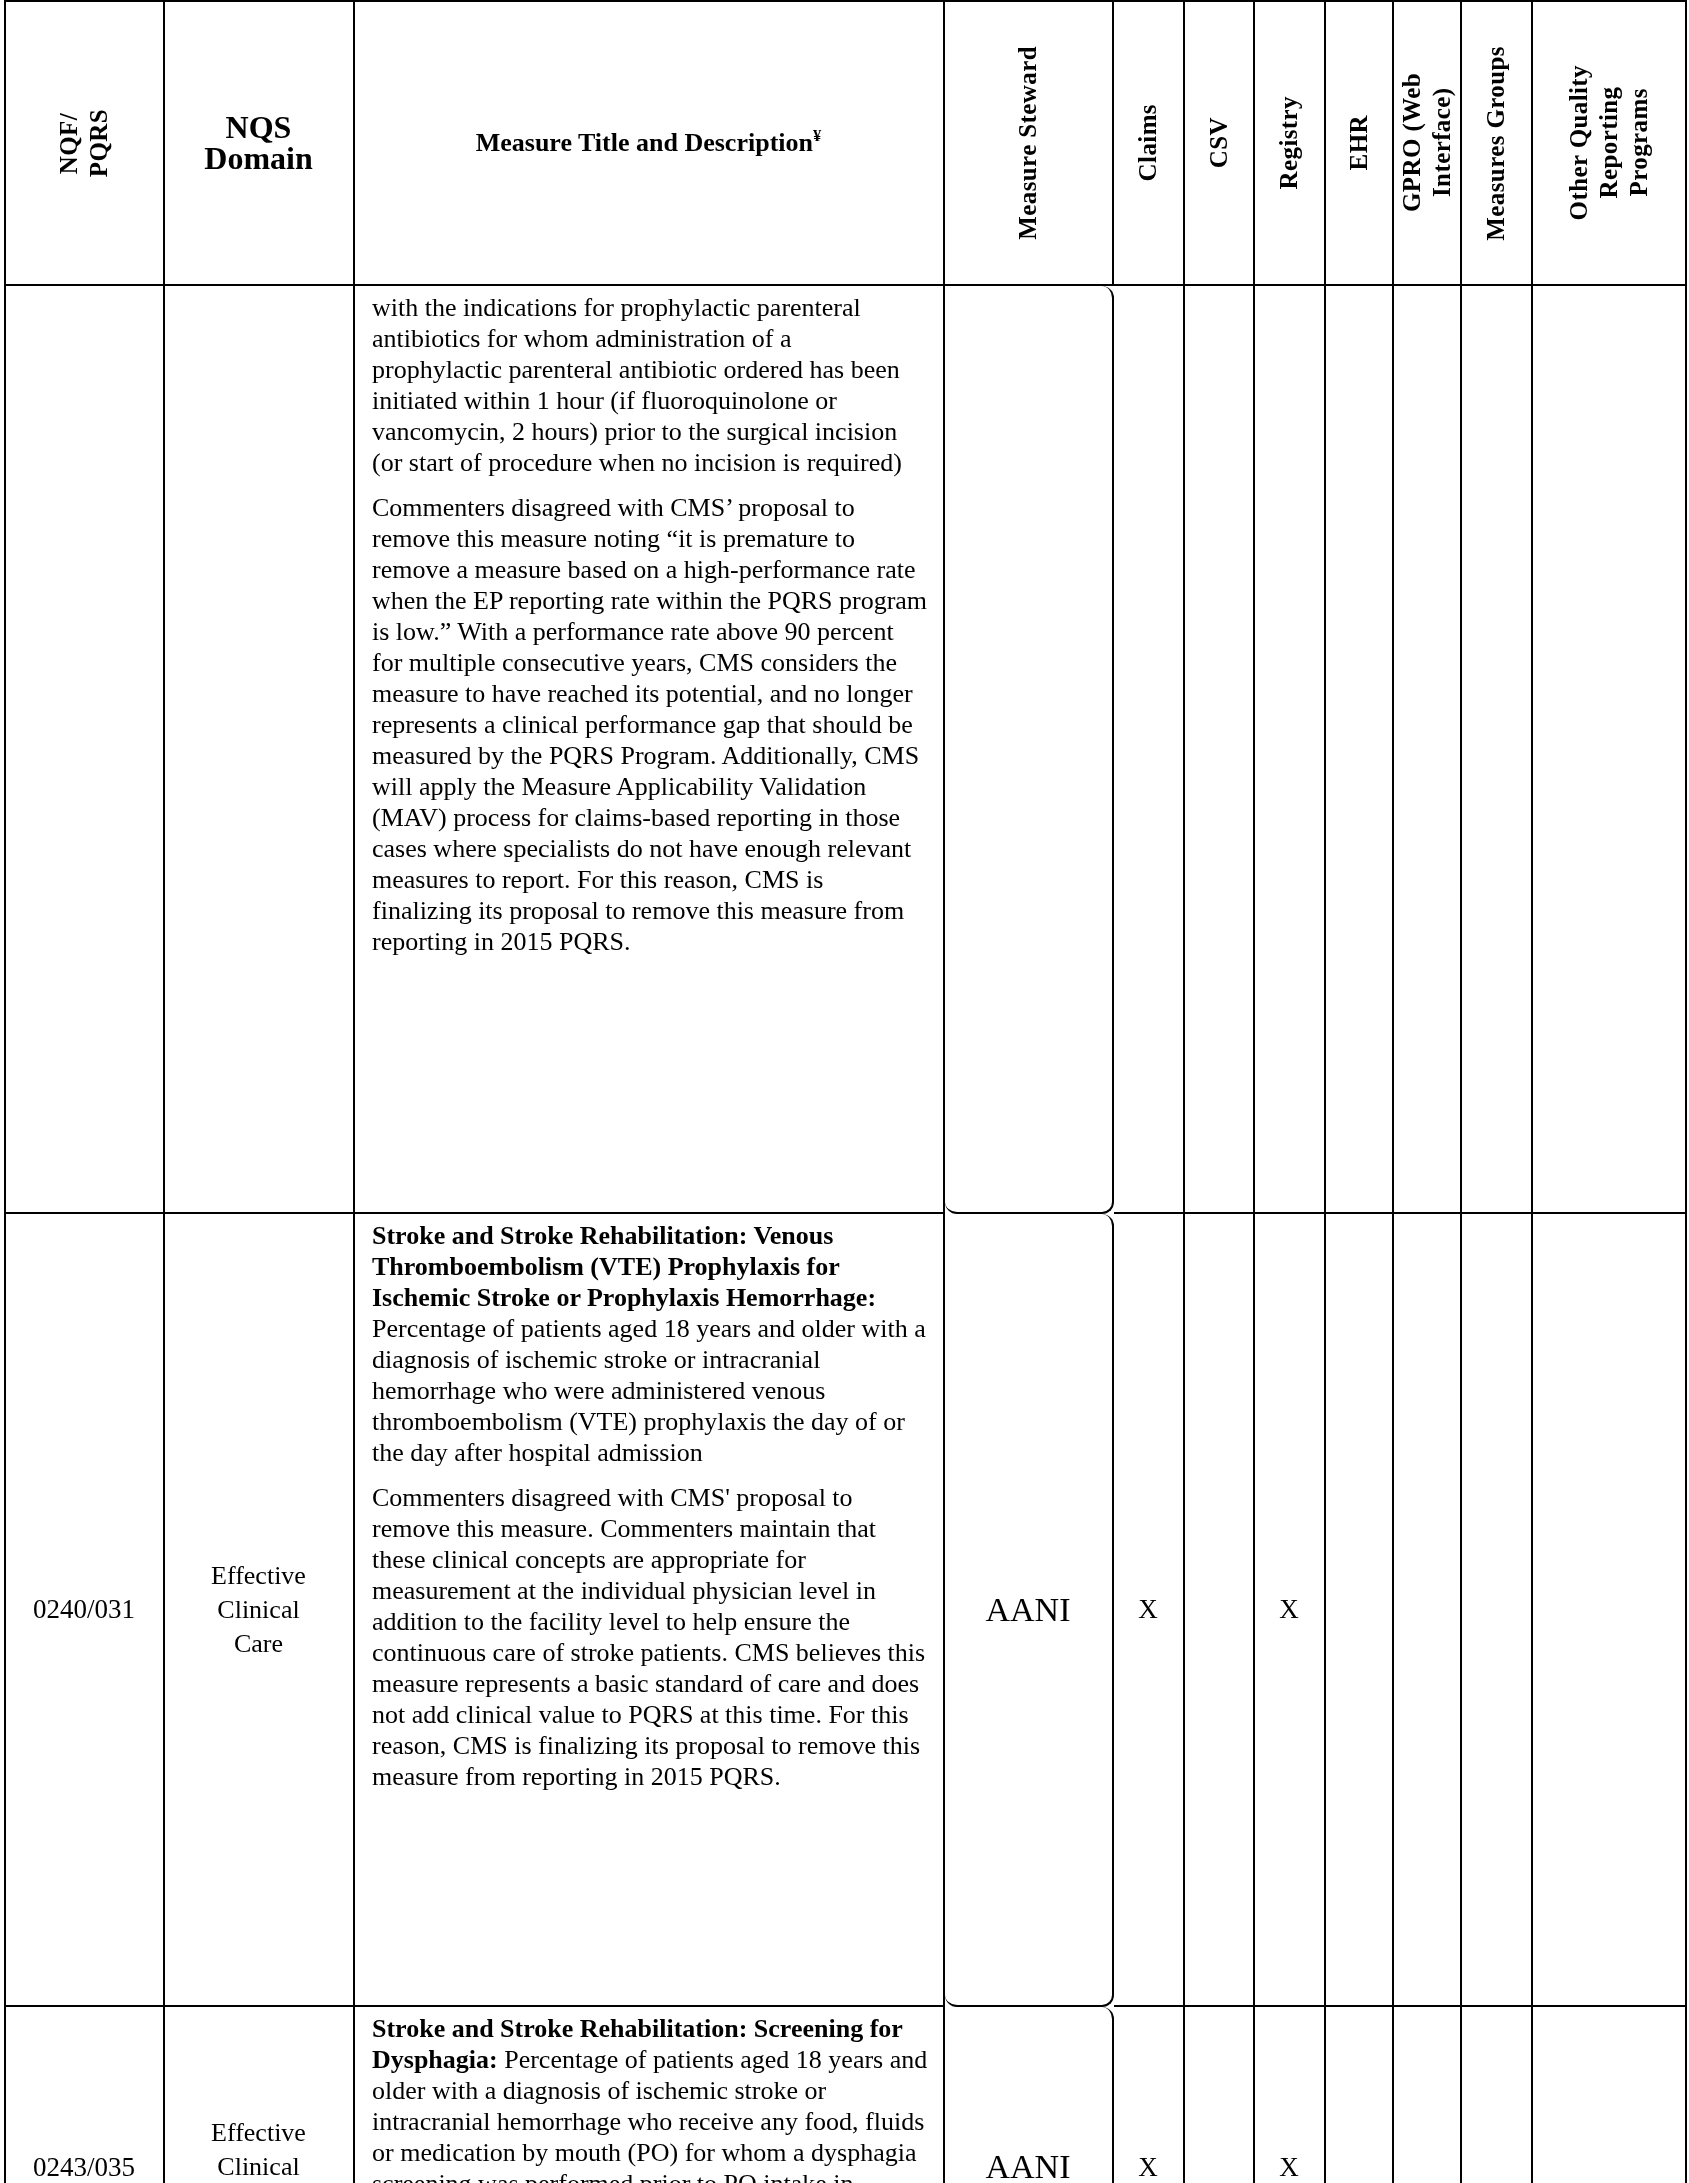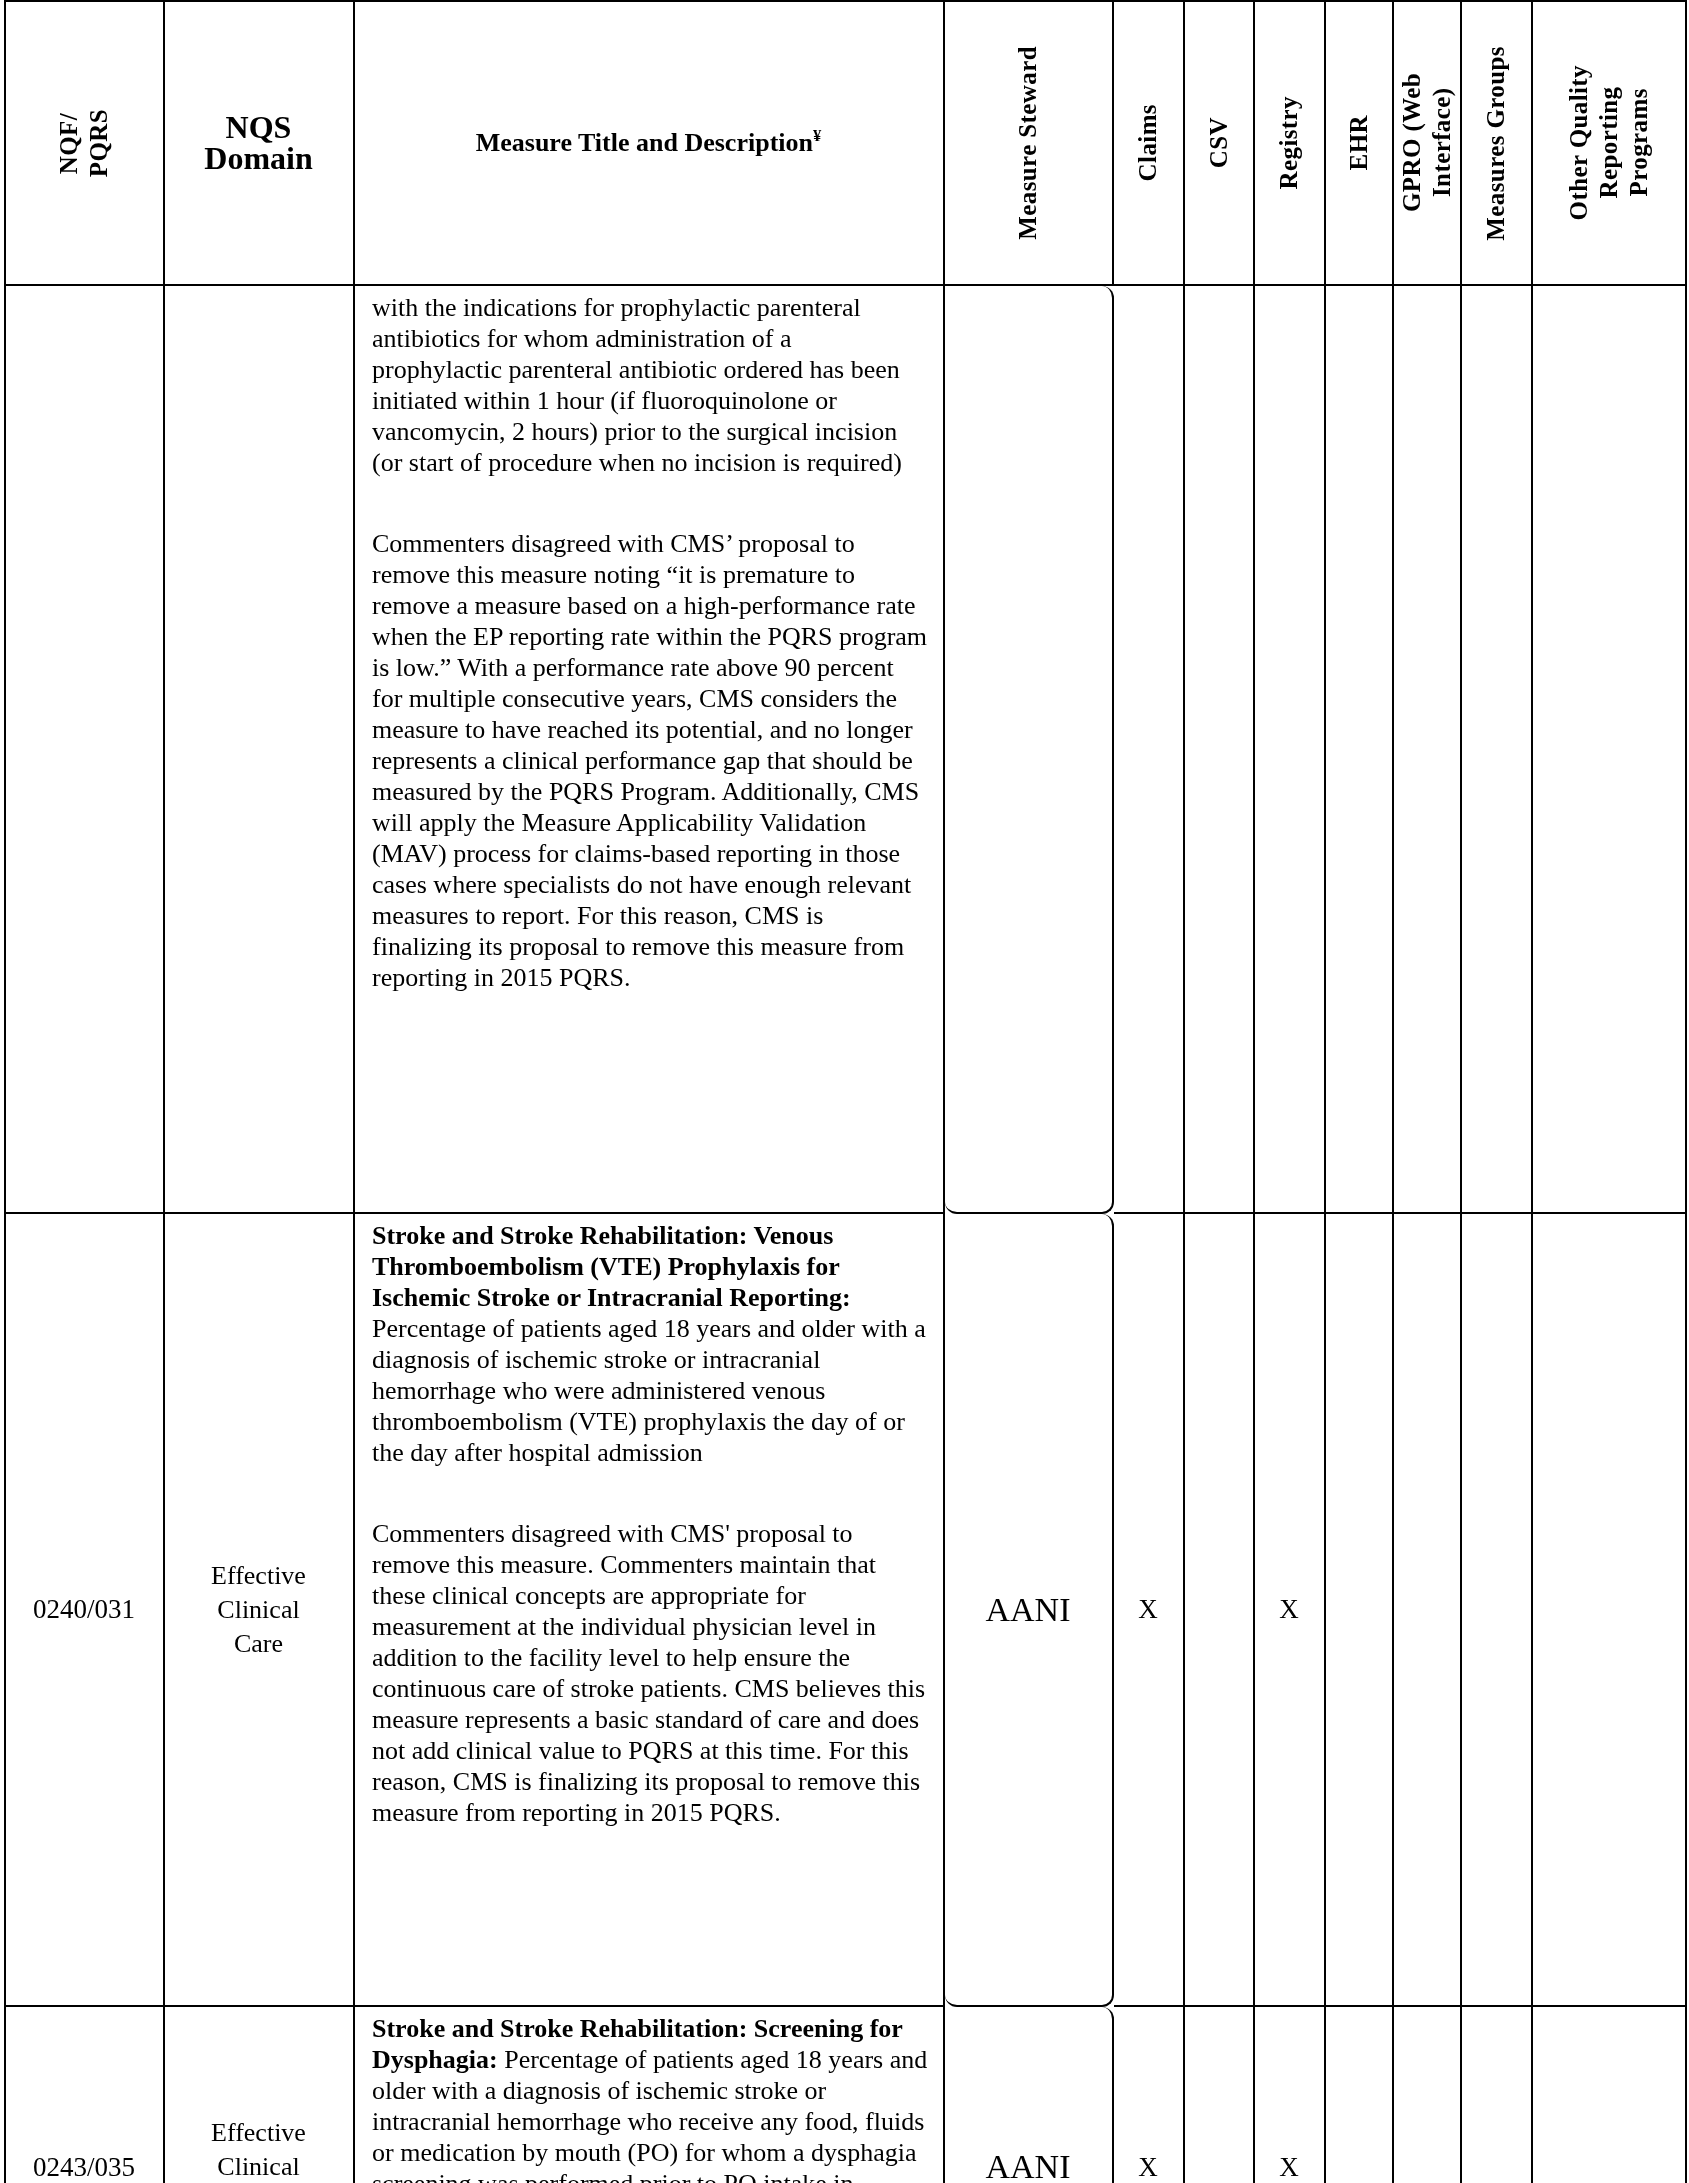--- a/index.html
+++ b/index.html
@@ -41,21 +41,21 @@
   .title-cell{font-weight:bold;font-size:26px;}
   .title-cell sup{font-size:16.6px;vertical-align:super;line-height:0;}
   .desc{
     display:block;
     text-align:left;
     padding:6.1px 15px 0 17.5px;
     font-size:26px;
     line-height:31px;
   }
   .desc p{margin:0;}
-  .desc p.p2{margin-top:50px;}
+  .desc p.p2{margin-top:14px;}
   .desc b{font-weight:bold;}
   .num{font-size:27px;}
   .domain{font-size:26px;line-height:34px;padding:0 27px;}
   .steward{font-size:34px;border-radius:12px;}
   .xmark{font-size:27px;}
 </style>
 </head>
 <body>
 
 <div class="page">
@@ -109,21 +109,21 @@
     <div class="c xmark"></div>
     <div class="c xmark"></div>
     <div class="c xmark"></div>
     <div class="c xmark"></div>
     <div class="c xmark"></div>
     <div class="c xmark lastcol"></div>
 
     <div class="c num">0240/031</div>
     <div class="c domain">Effective Clinical Care</div>
     <div class="c desc">
-      <p class="para"><b>Stroke and Stroke Rehabilitation: Venous Thromboembolism (VTE) Prophylaxis for Ischemic Stroke or Intracranial Reporting:</b><span> Percentage of patients aged 18 years and older with a diagnosis of ischemic stroke or intracranial hemorrhage who were administered venous thromboembolism (VTE) prophylaxis the day of or the day after hospital admission</span></p>
+      <p class="para"><b>Stroke and Stroke Rehabilitation: Venous Thromboembolism (VTE) Prophylaxis for Ischemic Stroke or Prophylaxis Hemorrhage:</b><span> Percentage of patients aged 18 years and older with a diagnosis of ischemic stroke or intracranial hemorrhage who were administered venous thromboembolism (VTE) prophylaxis the day of or the day after hospital admission</span></p>
       <p class="para p2">Commenters disagreed with CMS' proposal to remove this measure. Commenters maintain that these clinical concepts are appropriate for measurement at the individual physician level in addition to the facility level to help ensure the continuous care of stroke patients. CMS believes this measure represents a basic standard of care and does not add clinical value to PQRS at this time. For this reason, CMS is finalizing its proposal to remove this measure from reporting in 2015 PQRS.</p>
     </div>
     <div class="c steward">AANI</div>
     <div class="c xmark">X</div>
     <div class="c xmark"></div>
     <div class="c xmark">X</div>
     <div class="c xmark"></div>
     <div class="c xmark"></div>
     <div class="c xmark"></div>
     <div class="c xmark lastcol"></div>

